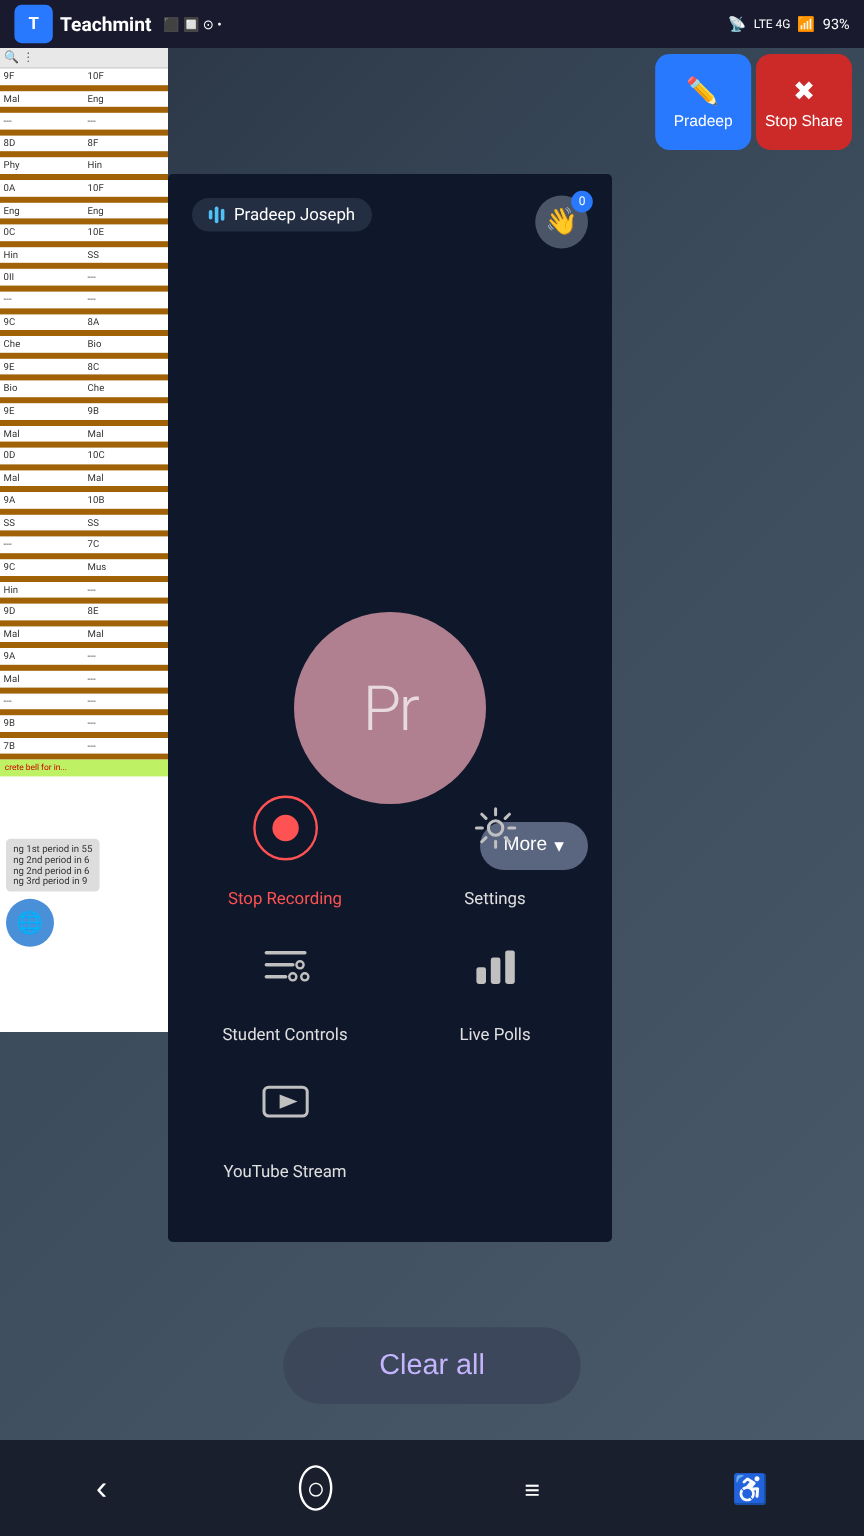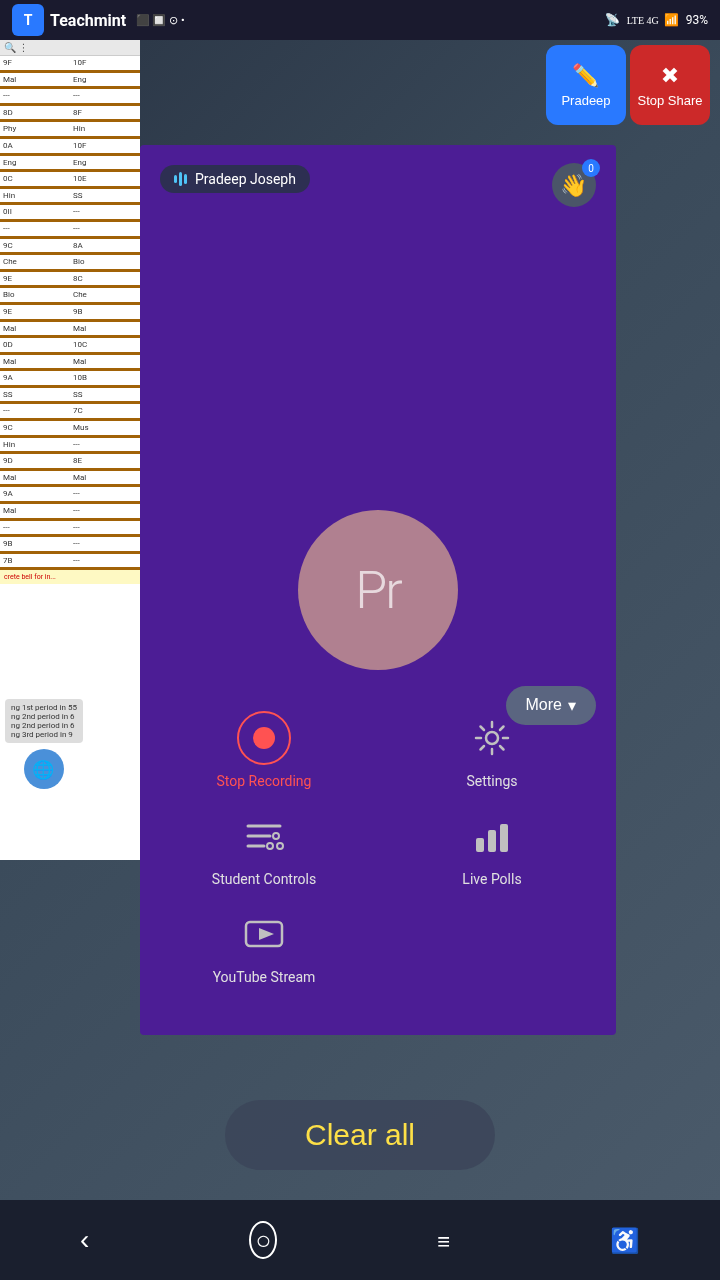--- a/index.html
+++ b/index.html
@@ -109,44 +109,44 @@
     }
     .schedule-header {
       background: #e8e8e8;
       padding: 2px 4px;
       display: flex;
       gap: 2px;
       border-bottom: 1px solid #ccc;
     }
     .schedule-row {
       display: flex;
-      border-bottom: 3px solid #a16207;
+      border-bottom: 5px solid #a16207;
     }
     .schedule-cell {
       flex: 1;
       padding: 2px 3px;
       font-size: 8px;
       color: #333;
       line-height: 1.2;
     }
     .alert-text {
       color: #cc0000;
       font-size: 7px;
       padding: 3px 4px;
-      background: #fef9c3;
+      background: #bef264;
     }
 
     
     .video-area {
       position: absolute;
       top: 145px;
       left: 140px;
-      width: 476px;
+      width: 370px;
       height: 890px;
-      background: #4c1d95;
+      background: #0f172a;
       z-index: 10;
       border-radius: 4px;
       display: flex;
       flex-direction: column;
       align-items: center;
       justify-content: center;
     }
 
     
     .participant-tag {
@@ -243,21 +243,21 @@
       right: 0;
       padding: 20px 30px;
       display: grid;
       grid-template-columns: 1fr 1fr;
       gap: 20px 40px;
     }
     .control-item {
       display: flex;
       flex-direction: column;
       align-items: center;
-      gap: 8px;
+      gap: 24px;
       cursor: pointer;
     }
     .control-icon {
       width: 54px;
       height: 54px;
       border-radius: 50%;
       display: flex;
       align-items: center;
       justify-content: center;
       font-size: 24px;
@@ -297,25 +297,25 @@
       font-size: 14px;
     }
 
     
     .clear-all-btn {
       position: absolute;
       bottom: 110px;
       left: 50%;
       transform: translateX(-50%);
       background: rgba(60, 70, 90, 0.9);
-      color: #fde047;
+      color: #c4b5fd;
       border: none;
       border-radius: 40px;
       padding: 18px 80px;
-      font-size: 30px;
+      font-size: 24px;
       cursor: pointer;
       z-index: 50;
       white-space: nowrap;
     }
 
     
     .nav-bar {
       position: absolute;
       bottom: 0;
       left: 0;
@@ -358,21 +358,21 @@
       <div class="logo-icon">
         <span>T</span>
       </div>
       <span class="logo-text">Teachmint</span>
     </div>
 
     <span style="color:white;font-size:11px;margin-left:10px;">⬛ 🔲 ⊙ •</span>
   </div>
   <div class="status-bar-right">
     <span>📡</span>
-    <span style="font-size:10px;font-family:Liberation Serif, serif;">LTE 4G</span>
+    <span style="font-size:10px;">LTE 4G</span>
     <span>📶</span>
     <span>93%</span>
   </div>
 </div>
 
 <div class="top-actions">
   <button class="action-btn btn-annotate">
     <span class="action-btn-icon">✏️</span>
     <span>Pradeep</span>
   </button>
@@ -508,21 +508,21 @@
         <div class="schedule-cell">9B</div>
         <div class="schedule-cell">---</div>
       </div>
       <div class="schedule-row">
         <div class="schedule-cell">7B</div>
         <div class="schedule-cell">---</div>
       </div>
     </div>
   <div class="alert-text" style="color:#cc0000;font-size:7px;padding:3px 4px;">crete bell for in...</div>
 
-  <div style="position:absolute;bottom:60px;left:5px;display:flex;flex-direction:column;align-items:center;gap:2px;">
+  <div style="position:absolute;bottom:60px;left:5px;display:flex;flex-direction:column;gap:2px;">
     <div style="background:#ddd;padding:4px 6px;border-radius:4px;font-size:8px;color:#333;">
       <div>ng 1st period in 55</div>
       <div>ng 2nd period in 6</div>
       <div>ng 2nd period in 6</div>
       <div>ng 3rd period in 9</div>
     </div>
     <div style="width:40px;height:40px;border-radius:50%;background:#4a90d9;display:flex;align-items:center;justify-content:center;font-size:18px;margin-top:4px;">🌐</div>
     <span style="color:white;font-size:8px;text-align:center;">er Browser</span>
   </div>
 </div>

